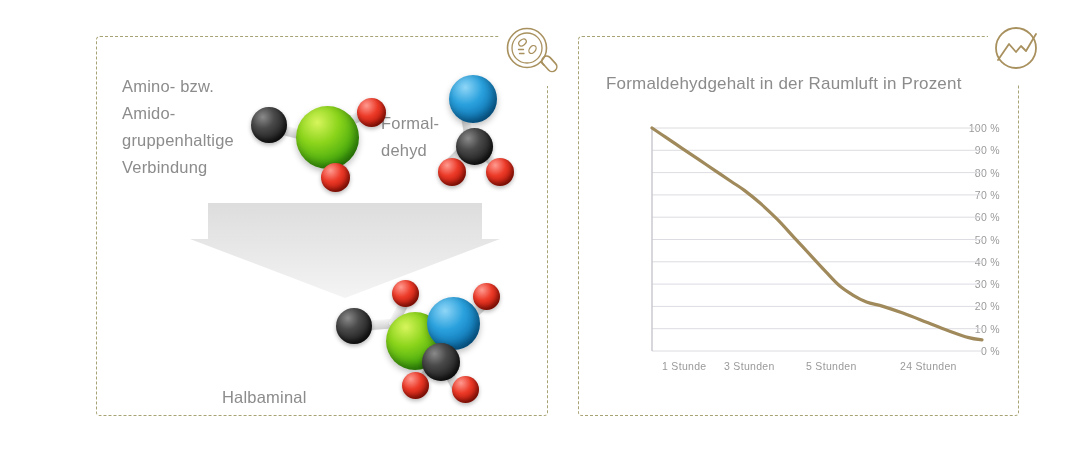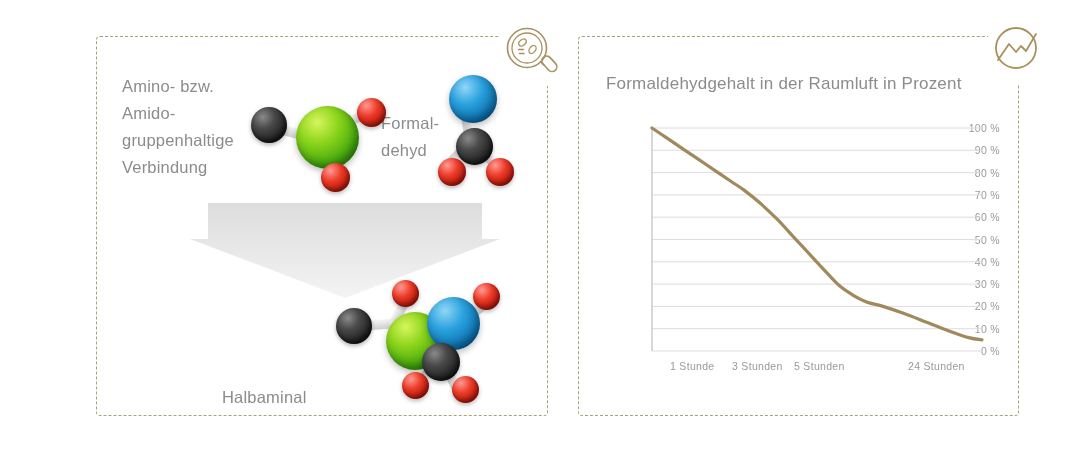--- a/index.html
+++ b/index.html
@@ -64,21 +64,21 @@
     color:#8c8c8c;font-size:17px;letter-spacing:.2px;
   }
   #chart-area{position:absolute;left:600px;top:120px;width:400px;height:250px;}
   .ytick{
     position:absolute;right:0;width:46px;text-align:right;
     color:#9a9a9a;font-size:10.5px;letter-spacing:.3px;
     transform:translateY(-50%);
   }
   .xtick{
     position:absolute;top:0;color:#9a9a9a;font-size:10.5px;
-    letter-spacing:.3px;white-space:nowrap;margin-left:8px;
+    letter-spacing:.3px;white-space:nowrap;
   }
 </style>
 </head>
 <body>
 
 <div class="stage">
 
   <div class="panel" id="panel-left"></div>
 
   <div class="corner-icon" id="icon-microscope-wrap">
@@ -194,18 +194,18 @@
           <line x1="2" x2="332" y1="208.7" y2="208.7" stroke="#dcdce2" stroke-width="1"></line>
           <line x1="2" x2="332" y1="231" y2="231" stroke="#dcdce2" stroke-width="1"></line>
         </g>
       <line id="y-axis" x1="2" y1="8" x2="2" y2="231" stroke="#c7c7cd" stroke-width="1.4"></line>
       <path id="data-line" fill="none" stroke="#a08a5c" stroke-width="3.2" stroke-linecap="round" stroke-linejoin="round" d="M 2.0 8.0 C 4.2 9.5, 10.3 13.6, 15.2 16.9 C 20.2 20.3, 26.2 24.4, 31.7 28.1 C 37.2 31.8, 42.7 35.5, 48.2 39.2 C 53.7 42.9, 59.2 46.7, 64.7 50.4 C 70.2 54.1, 76.3 58.2, 81.2 61.5 C 86.2 64.9, 89.5 66.7, 94.4 70.4 C 99.4 74.2, 105.4 79.0, 110.9 83.8 C 116.4 88.7, 121.9 93.9, 127.4 99.4 C 132.9 105.0, 138.4 111.3, 143.9 117.3 C 149.4 123.2, 154.9 129.2, 160.4 135.1 C 165.9 141.1, 172.0 147.7, 176.9 152.9 C 181.8 158.2, 185.7 162.6, 190.1 166.3 C 194.5 170.0, 198.9 172.6, 203.3 175.3 C 207.7 177.9, 211.6 180.1, 216.5 181.9 C 221.4 183.8, 226.9 184.5, 233.0 186.4 C 239.0 188.3, 245.7 190.5, 252.8 193.1 C 259.9 195.7, 268.2 199.0, 275.9 202.0 C 283.6 205.0, 291.9 208.3, 299.0 210.9 C 306.1 213.5, 313.3 216.1, 318.8 217.6 C 324.3 219.1, 329.8 219.5, 332.0 219.8"></path>
     </svg>
 
     <div id="xlabels">
         <div class="xtick" style="left: 62px; top: 240px;">1 Stunde</div>
         <div class="xtick" style="left: 124px; top: 240px; text-align: right;">3 Stunden</div>
-        <div class="xtick" style="left: 186px; top: 240px;">5 Stunden</div>
+        <div class="xtick" style="left: 206px; top: 240px;">5 Stunden</div>
         <div class="xtick" style="left: 300px; top: 240px;">24 Stunden</div>
       </div>
   </div>
 
 </div>
 
 </body></html>

